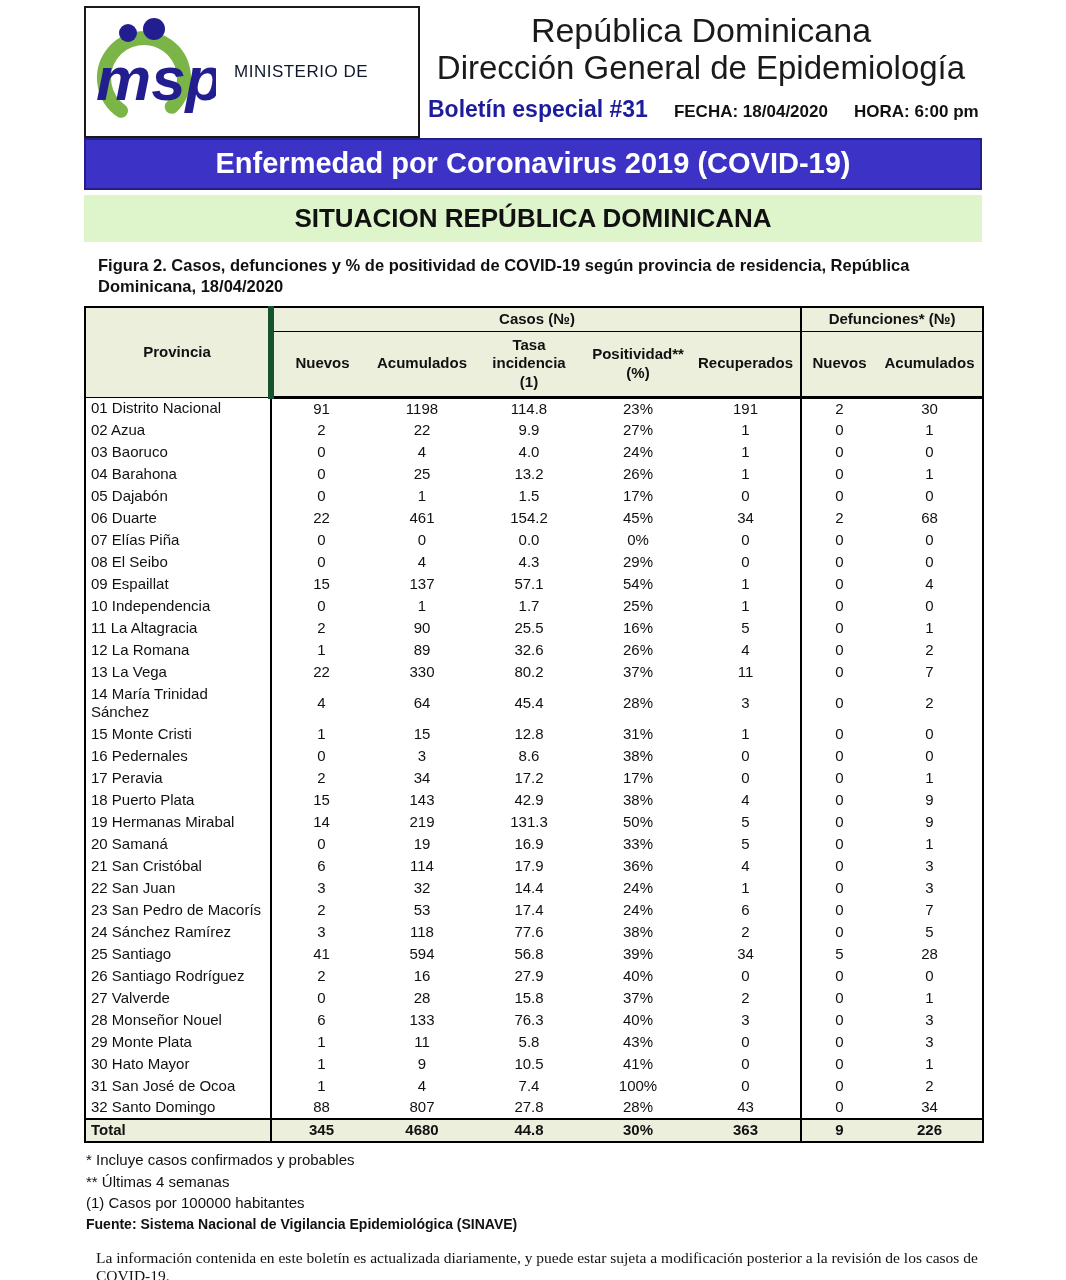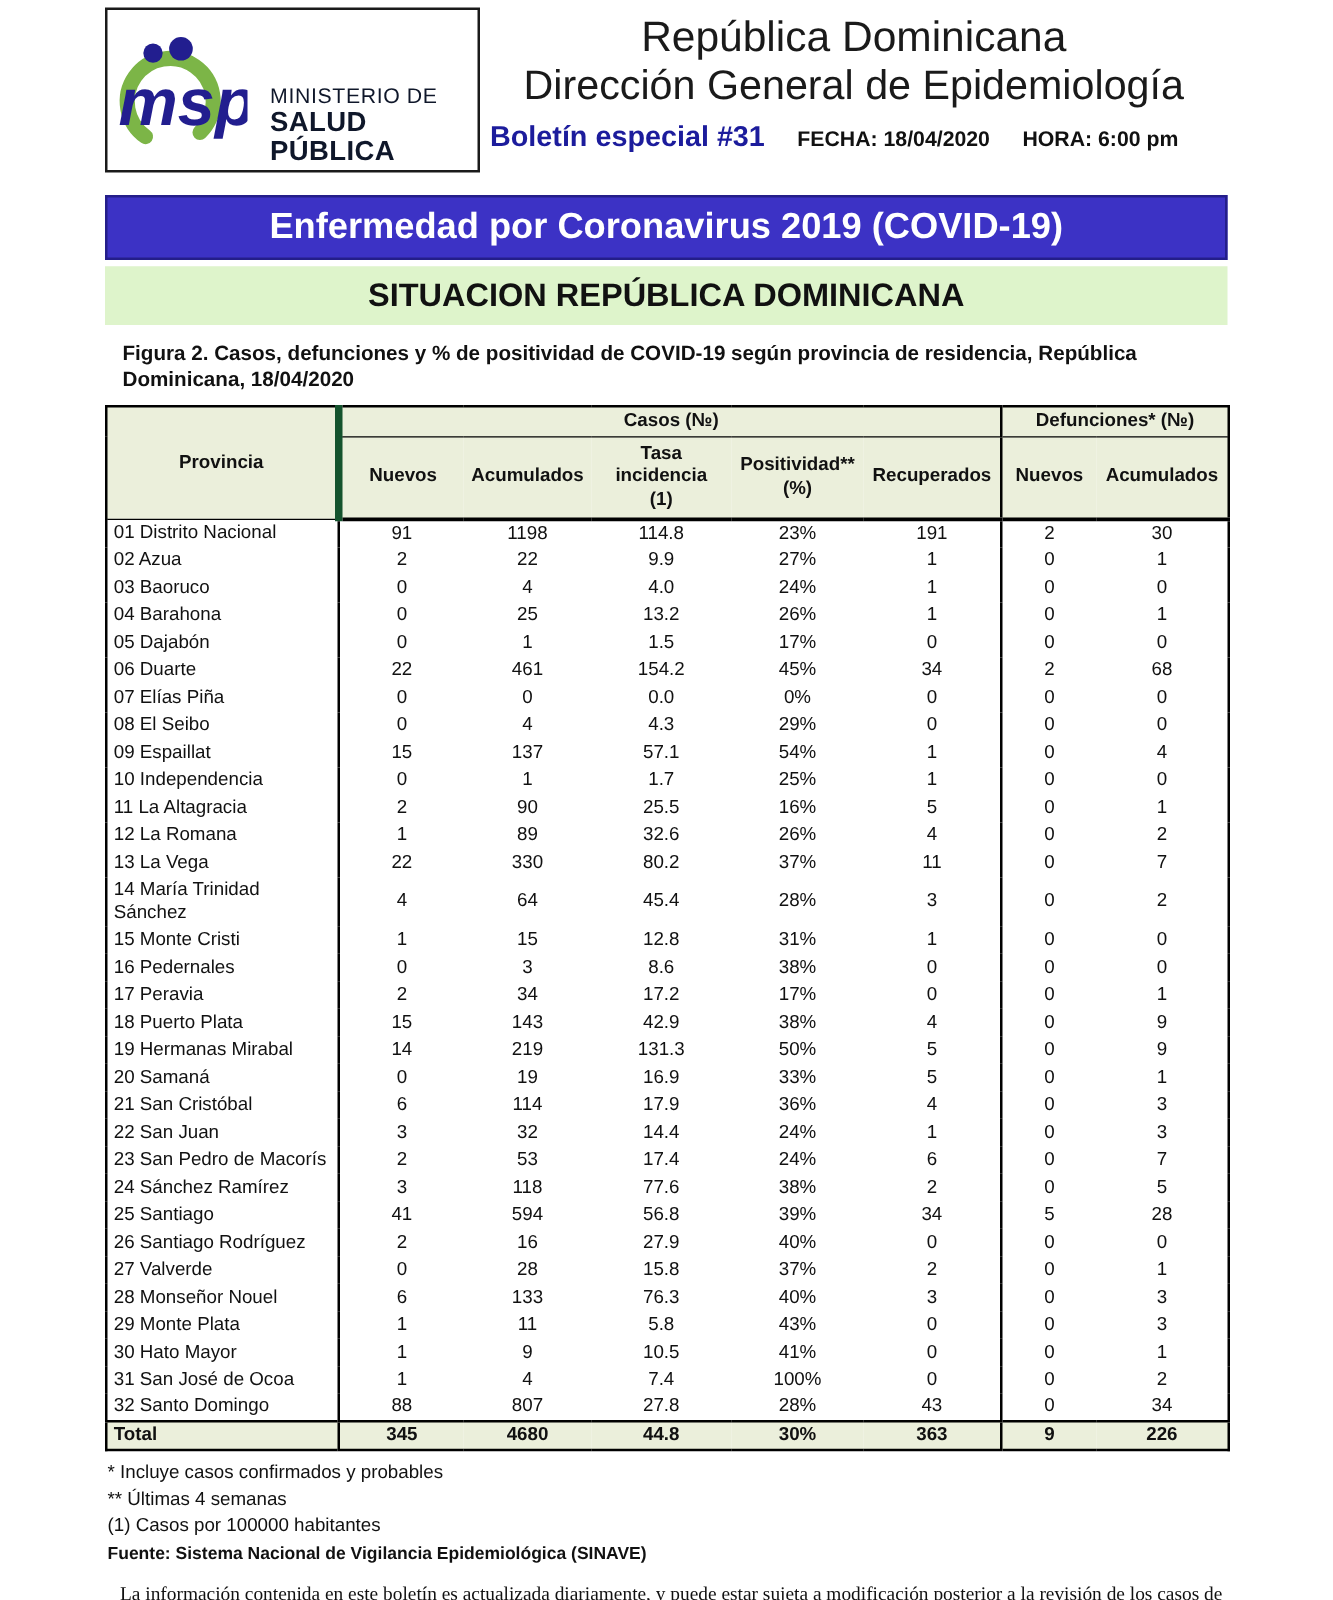--- a/index.html
+++ b/index.html
@@ -1,33 +1,33 @@
 <!DOCTYPE html>
 <html><head>
 <meta charset="utf-8">
 <style>
   * { margin:0; padding:0; box-sizing:border-box; }
   body { background:#888; font-family:"Liberation Sans","DejaVu Sans",sans-serif; color:#111; }
   .page { width:1066px; height:1280px; background:#fff; margin:0 auto; padding:6px 84px 0 84px; overflow:hidden; }
 
   
   .top-header { display:flex; align-items:stretch; height:132px; }
-  .logo-box { width:300px; border:2px solid #1a1a1a; background:#fff; display:flex; align-items:flex-end; padding:4px 8px 4px 2px; flex-shrink:0; }
+  .logo-box { width:336px; border:2px solid #1a1a1a; background:#fff; display:flex; align-items:center; padding:4px 8px 4px 2px; flex-shrink:0; }
   .ministry { color:#0f172a; line-height:1.05; margin-left:18px; }
   .ministry .l1 { font-size:17px; letter-spacing:0.5px; }
   .ministry .l2 { font-size:22px; font-weight:bold; letter-spacing:0.3px; }
   .header-right { flex:1; display:flex; flex-direction:column; align-items:center; padding-top:6px; }
   .country { font-size:34px; color:#1a1a1a; line-height:1.1; }
   .dept { font-size:33px; color:#1a1a1a; line-height:1.15;text-align:center; }
   .bulletin-row { width:100%; display:flex; align-items:baseline; justify-content:flex-start; gap:26px; margin-top:9px; padding-left:8px; }
   .bulletin { font-size:23px; font-weight:bold; color:#1c1c9c; }
   .meta { font-size:17px; font-weight:bold; color:#111; }
 
   
-  .banner-main { margin-top:18px; background:#3c32c5; border:2px solid #241e8a; color:#fff; text-align:center; font-size:29px; font-weight:bold; padding:7px 0 8px 0; }
+  .banner-main { margin-top:0; background:#3c32c5; border:2px solid #241e8a; color:#fff; text-align:center; font-size:29px; font-weight:bold; padding:7px 0 8px 0; }
   .banner-sub { margin-top:5px; background:#def4cb; color:#111; text-align:center; font-size:26px; font-weight:bold; padding:8px 0; }
 
   
   .fig-caption { margin:13px 0 8px 14px; font-size:16.5px; font-weight:bold; line-height:1.3; max-width:880px; }
 
   
   table.covid { border-collapse:collapse; width:898px; border:2px solid #000; table-layout:fixed; }
   table.covid th, table.covid td { font-size:15px; line-height:1.25; padding:1px 4px; vertical-align:middle; }
   thead th { background:#ebefdb; font-weight:bold; text-align:center; }
   th.prov-h { border-right:6px solid #14532d; vertical-align:middle; }
@@ -56,21 +56,20 @@
   <div class="top-header">
     <div class="logo-box">
       <svg width="128" height="112" viewBox="0 0 128 112" aria-hidden="true">
         <circle cx="56" cy="62" r="40" fill="none" stroke="#7cb547" stroke-width="14" stroke-dasharray="196 56" transform="rotate(125 56 62)" stroke-linecap="round"></circle>
         <circle cx="40" cy="17" r="9" fill="#221e8f"></circle>
         <circle cx="66" cy="13" r="11" fill="#221e8f"></circle>
         <text x="8" y="84" font-family="Liberation Sans, DejaVu Sans, sans-serif" font-size="62" font-weight="bold" font-style="italic" fill="#221e8f">msp</text>
       </svg>
       <div class="ministry">
         <div class="l1">MINISTERIO DE</div>
-        <div class="l2">SALUD PÚBLICA</div>
       </div>
     </div>
     <div class="header-right">
       <div class="country">República Dominicana</div>
       <div class="dept">Dirección General de Epidemiología</div>
       <div class="bulletin-row">
         <span class="bulletin">Boletín especial #31</span>
         <span class="meta"><span>FECHA:</span> <span>18/04/2020</span></span>
         <span class="meta"><span>HORA:</span> <span>6:00 pm</span></span>
       </div>

